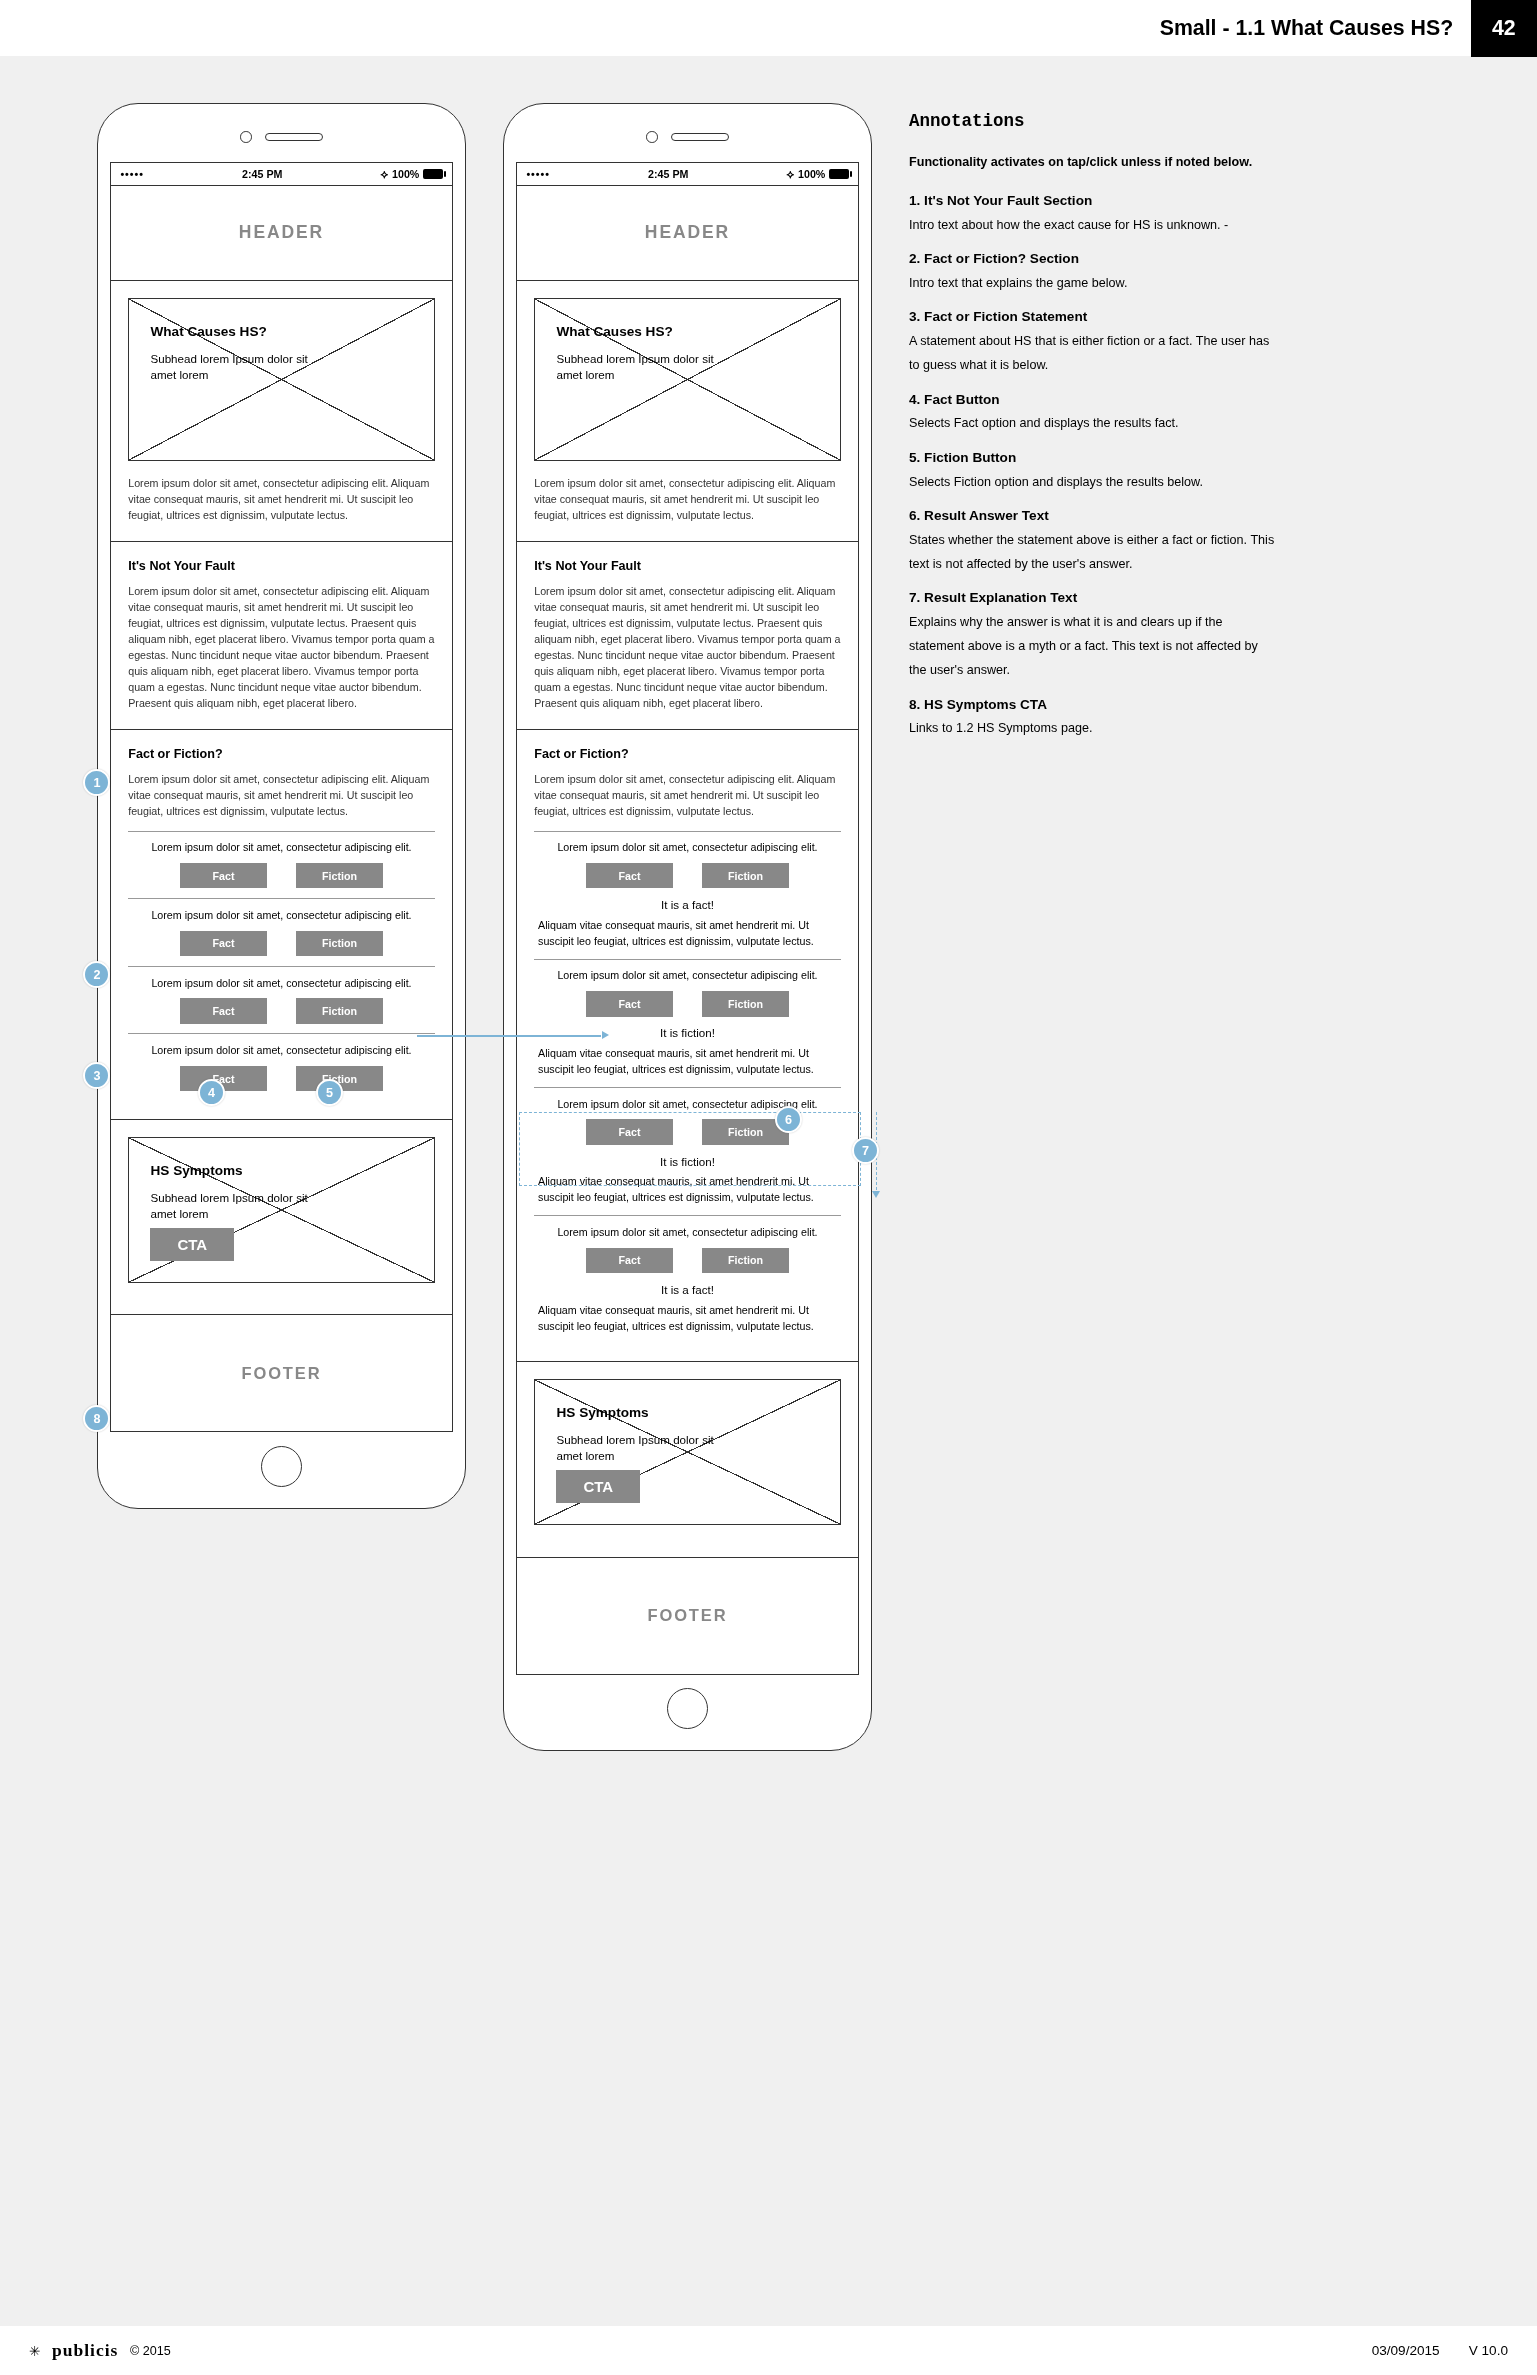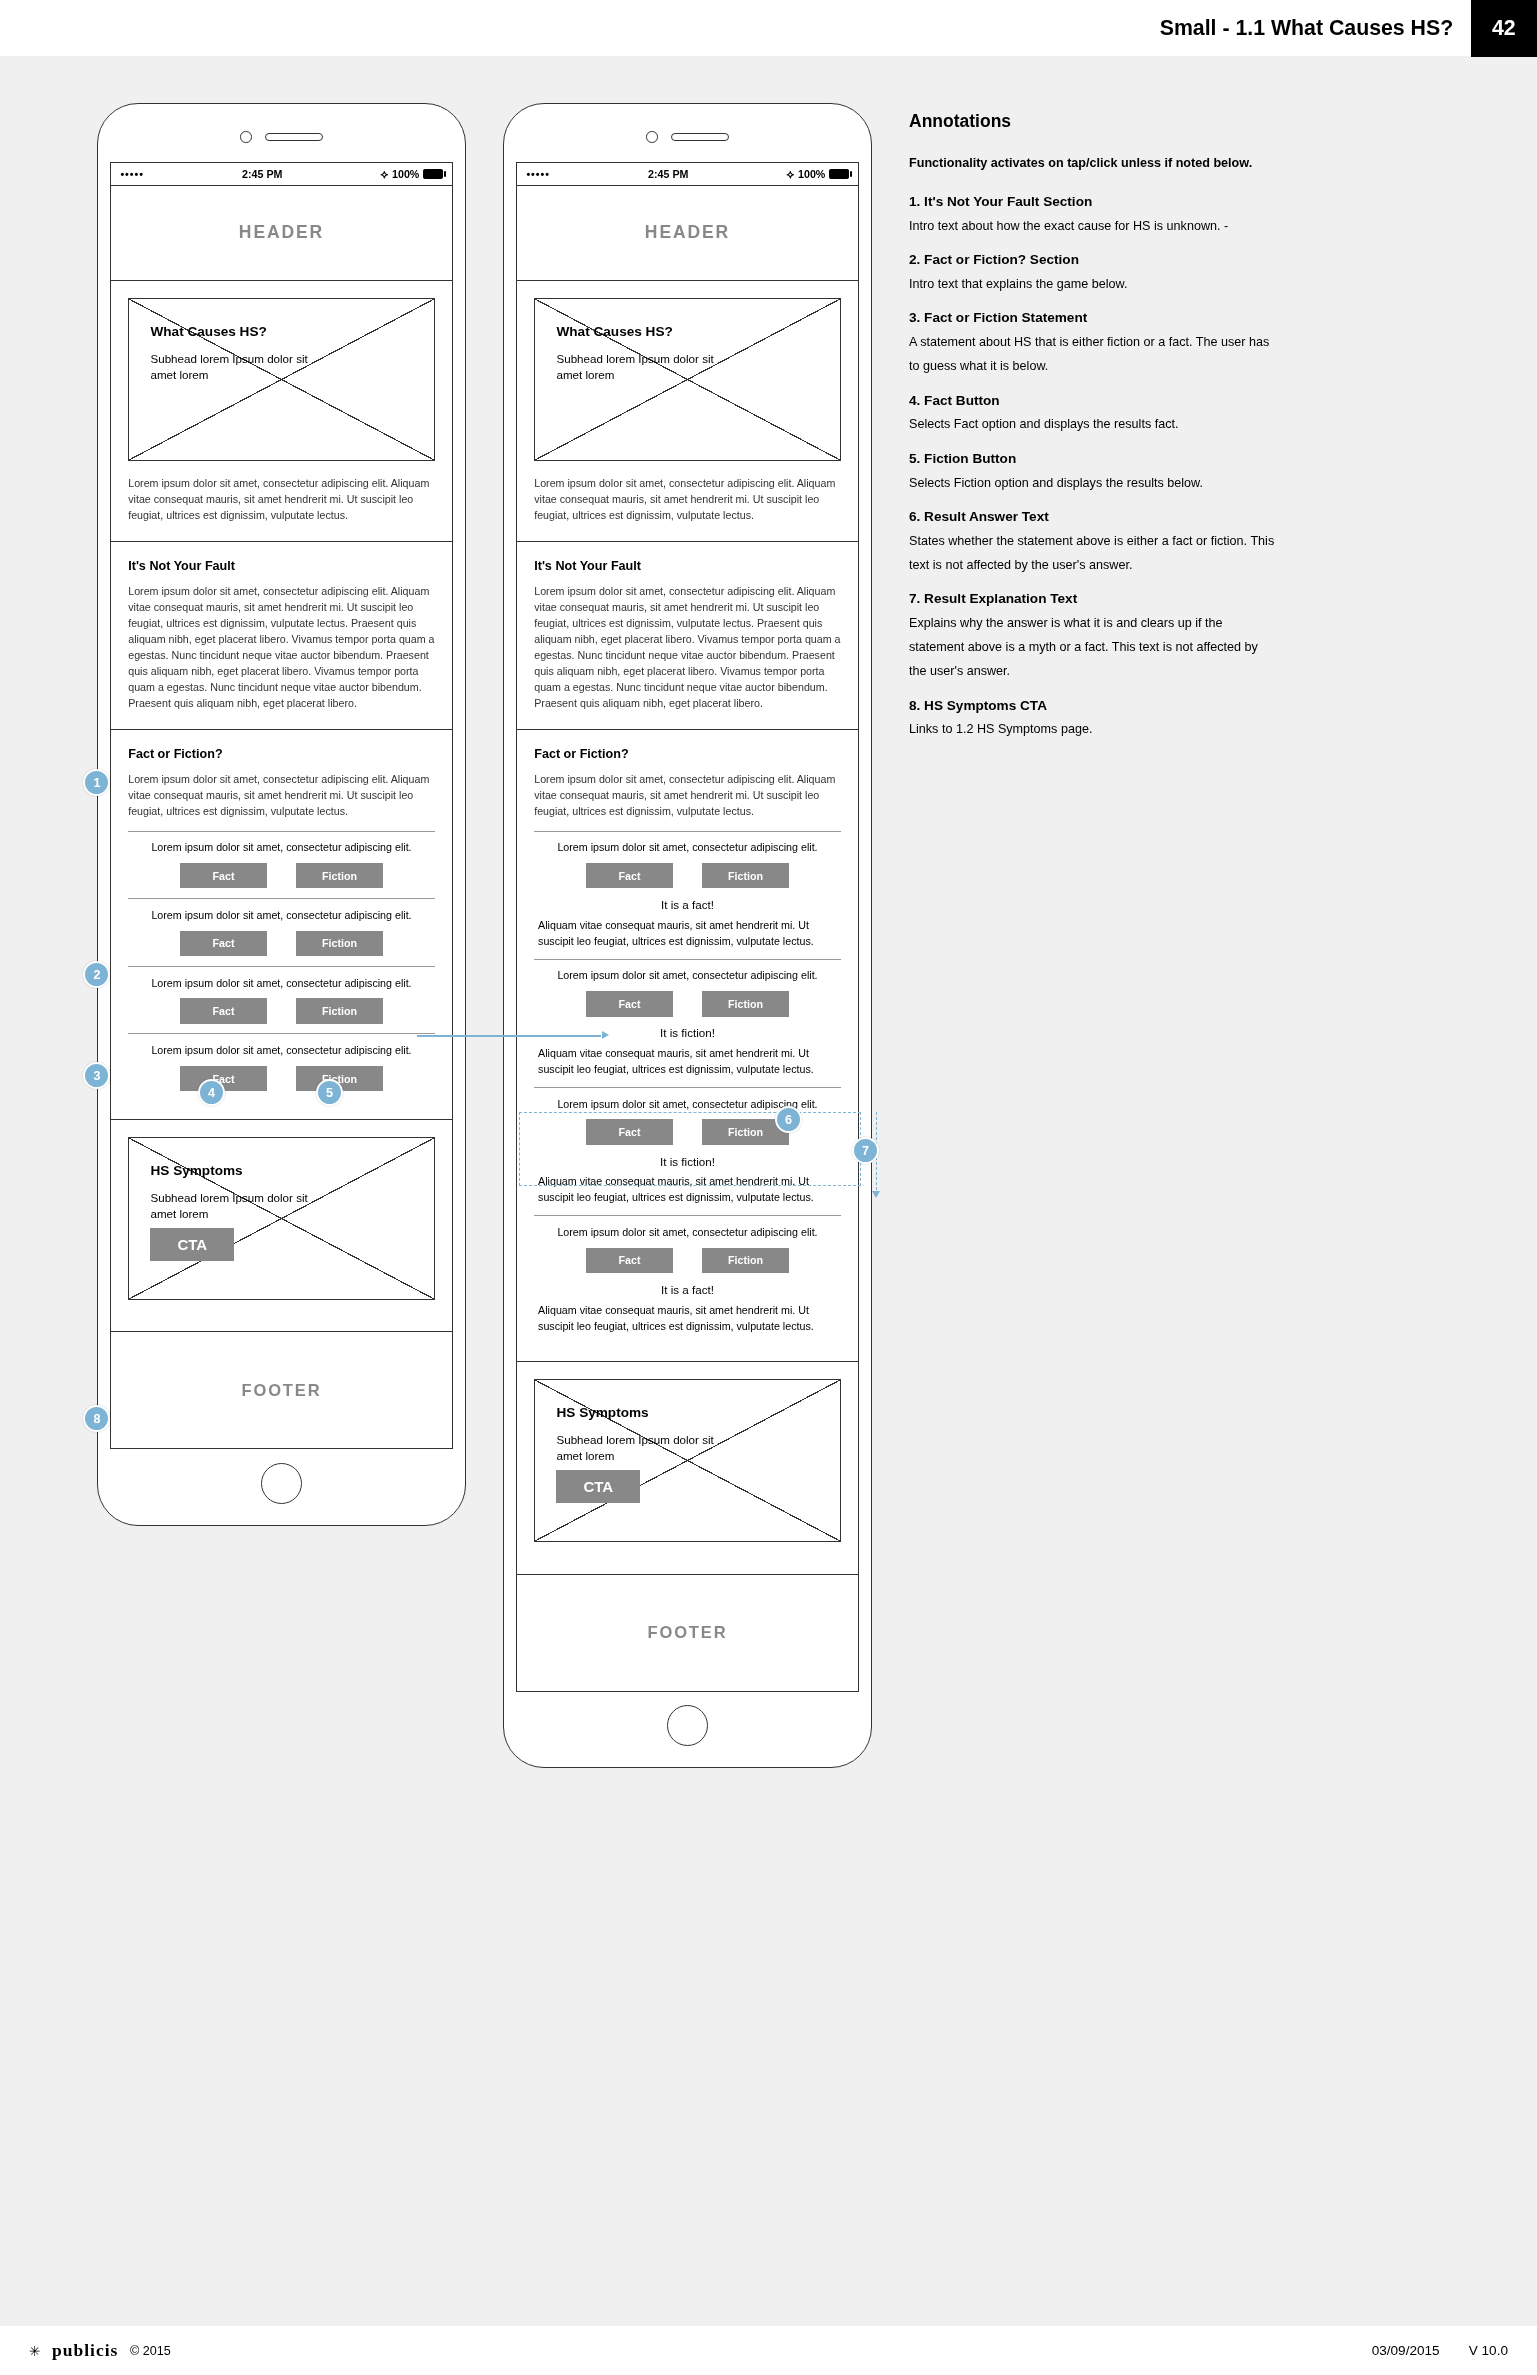--- a/index.html
+++ b/index.html
@@ -17,21 +17,21 @@
   .phone-screen { border: 1.5px solid #333; background: #fff; margin: 0 3.9px; }
   .statusbar { height: 23px; border-bottom: 1px solid #333; display:flex; align-items:center; justify-content:space-between; padding: 0 9.7px; font-size: 10.7px; font-weight: bold; }
   .status-left { letter-spacing: 1px; }
   .status-right { display:flex; align-items:center; gap:3.9px; }
   .bt-icon { font-size: 11.6px; }
   .batt { width: 19.4px; height: 9.7px; background:#000; border-radius:1.9px; position:relative; }
   .batt::after{content:"";position:absolute;right:-2.9px;top:1.9px;width:1.9px;height:5.8px;background:#000;border-radius:1px;}
   .header-block { height: 95px; border-bottom: 1px solid #333; display:flex; align-items:center; justify-content:center; color:#888; font-weight:bold; font-size:17.5px; letter-spacing:1.9px; }
   .content-block { border-bottom: 1px solid #333; padding: 17.5px 17.5px; }
   .img-cross { border:1px solid #333; position:relative; height:163px; margin-bottom:13.6px; }
-  .img-cross.small { height: 163px; }
+  .img-cross.small { height: 146px; }
   .img-cross::before, .img-cross::after{ content:""; position:absolute; top:0; left:0; right:0; bottom:0; }
   .img-cross::before{ background:linear-gradient(to top right, transparent calc(50% - 0.6px), #333 calc(50% - 0.6px), #333 calc(50% + 0.6px), transparent calc(50% + 0.6px)); }
   .img-cross::after{ background:linear-gradient(to top left, transparent calc(50% - 0.6px), #333 calc(50% - 0.6px), #333 calc(50% + 0.6px), transparent calc(50% + 0.6px)); }
   .img-inner { position:relative; z-index:2; padding: 25px 21.3px; }
   .img-title { font-size: 13.6px; font-weight:bold; margin-bottom: 11.6px; }
   .img-sub { font-size: 11.6px; line-height:1.4; max-width:165px; }
   .body-small { font-size:10.7px; line-height:1.5; color:#333; }
   .sec-title { font-size:12.6px; font-weight:bold; margin-bottom:9.7px; }
   .game-item { border-top:1px solid #999; padding:9.7px 0; text-align:center; }
   .game-item:first-child { border-top:none; }
@@ -39,21 +39,21 @@
   .btn-row { display:flex; gap:29px; justify-content:center; }
   .btn { background:#888; color:#fff; font-size:10.7px; font-weight:bold; padding:6.8px 0; width: 87px; text-align:center; }
   .result-title { font-size:11.6px; font-weight:normal; margin: 9.7px 0 5.8px; text-align:center; }
   .result-body { font-size:10.7px; line-height:1.5; text-align:left; padding: 0 3.9px; }
   .cta-btn { background:#888; color:#fff; font-size:15px; font-weight:bold; padding:8px 27px; display:inline-block; margin-top:5.8px; }
   .footer-block { height:116px; display:flex; align-items:center; justify-content:center; color:#888; font-weight:bold; font-size:16.5px; letter-spacing:1.9px; }
   .phone-bottom { height: 68px; display:flex; align-items:center; justify-content:center; }
   .home-btn { width:41px; height:41px; border:1.5px solid #333; border-radius:50%; }
   
   .anno-col { width: 369px; padding-top: 7.8px; }
-  .anno-h { font-size: 17.5px; font-weight:bold; margin-bottom: 23px; }
+  .anno-h { font-size: 17.5px; font-weight:bold; margin-bottom: 23px; font-family: Liberation Mono, monospace; }
   .anno-intro { font-size: 12.6px; font-weight:bold; margin-bottom: 21.3px; line-height:1.4; }
   .anno-item-title { font-size: 13.6px; font-weight:bold; margin-bottom: 5.8px; margin-top: 13.6px; }
   .anno-item-body { font-size: 12.6px; line-height: 1.9; }
   
   .pin { position:absolute; width:27px; height:27px; border-radius:50%; background:#7db4d6; color:#fff; font-size:12.6px; font-weight:bold; display:flex; align-items:center; justify-content:center; border:2.9px solid #fff; box-shadow: 0 0 1.9px rgba(0,0,0,0.2); z-index:10; }
   .dashed-box { position:absolute; border:1.9px dashed #7db4d6; pointer-events:none; z-index:5; }
   
   .arrow-ln { position:absolute; height:1.9px; background:#7db4d6; z-index:4; }
   .arrow-ln::after { content:""; position:absolute; right:-7.8px; top:-3.9px; border-left:7.8px solid #7db4d6; border-top:4.9px solid transparent; border-bottom:4.9px solid transparent; }
   

